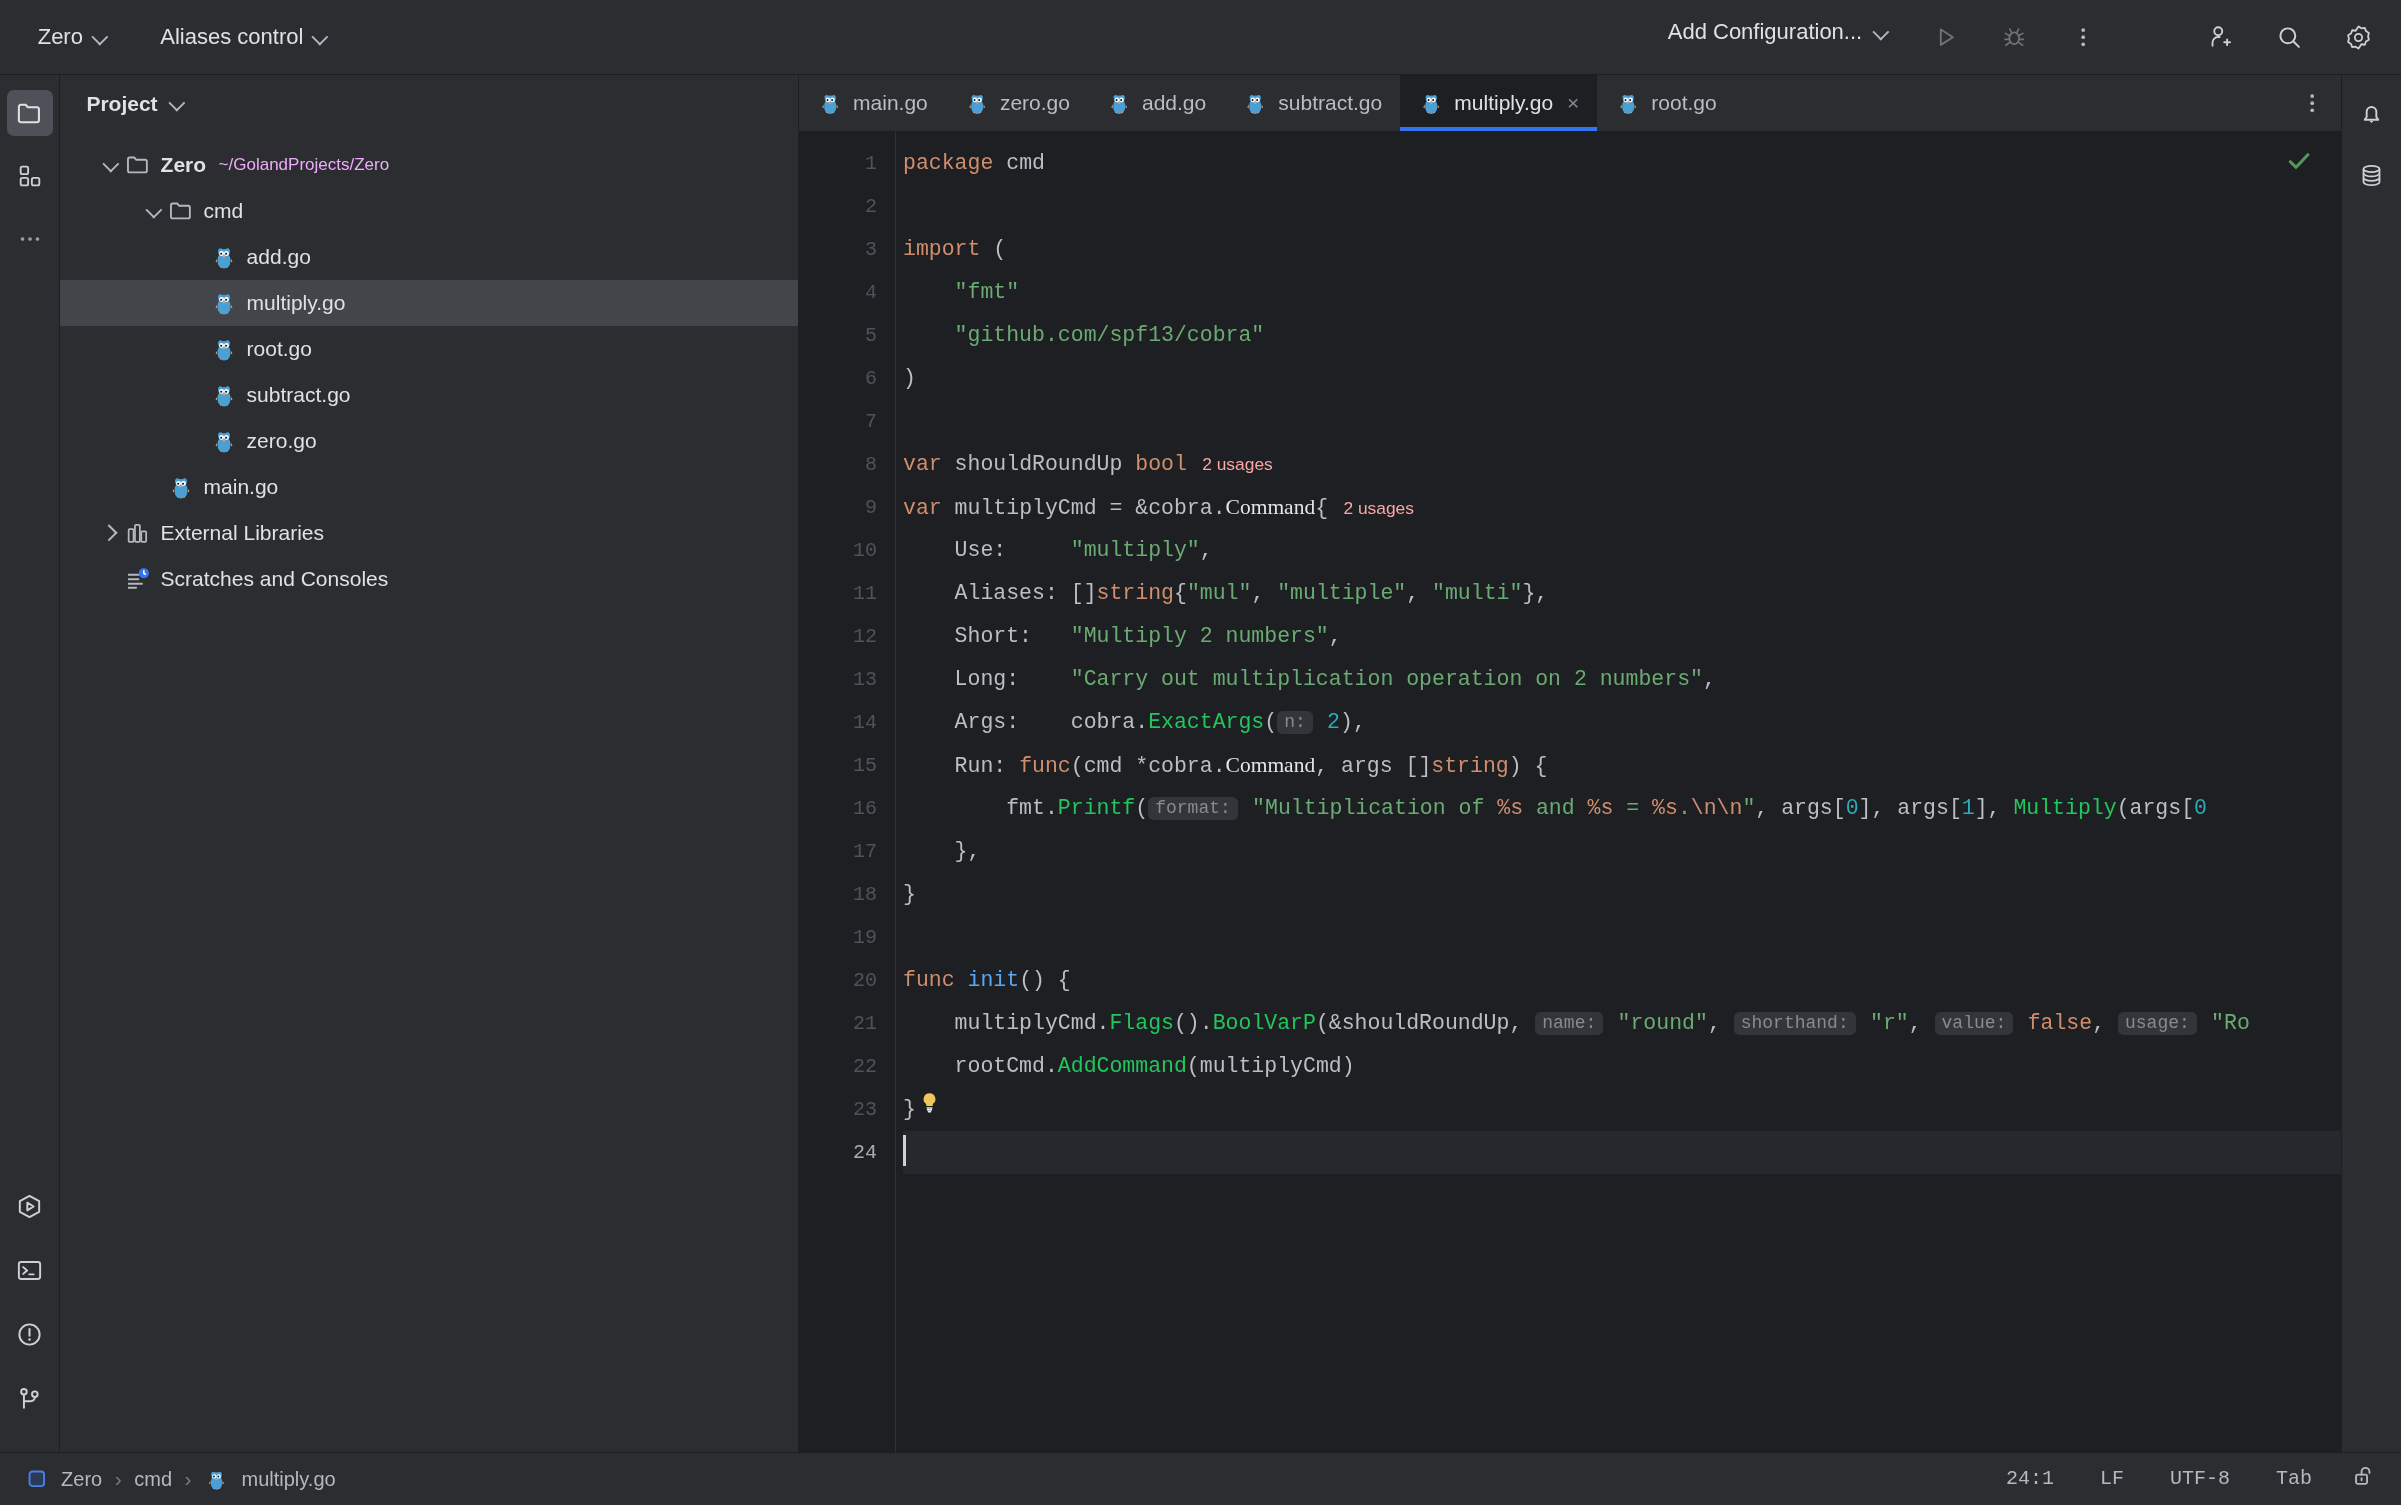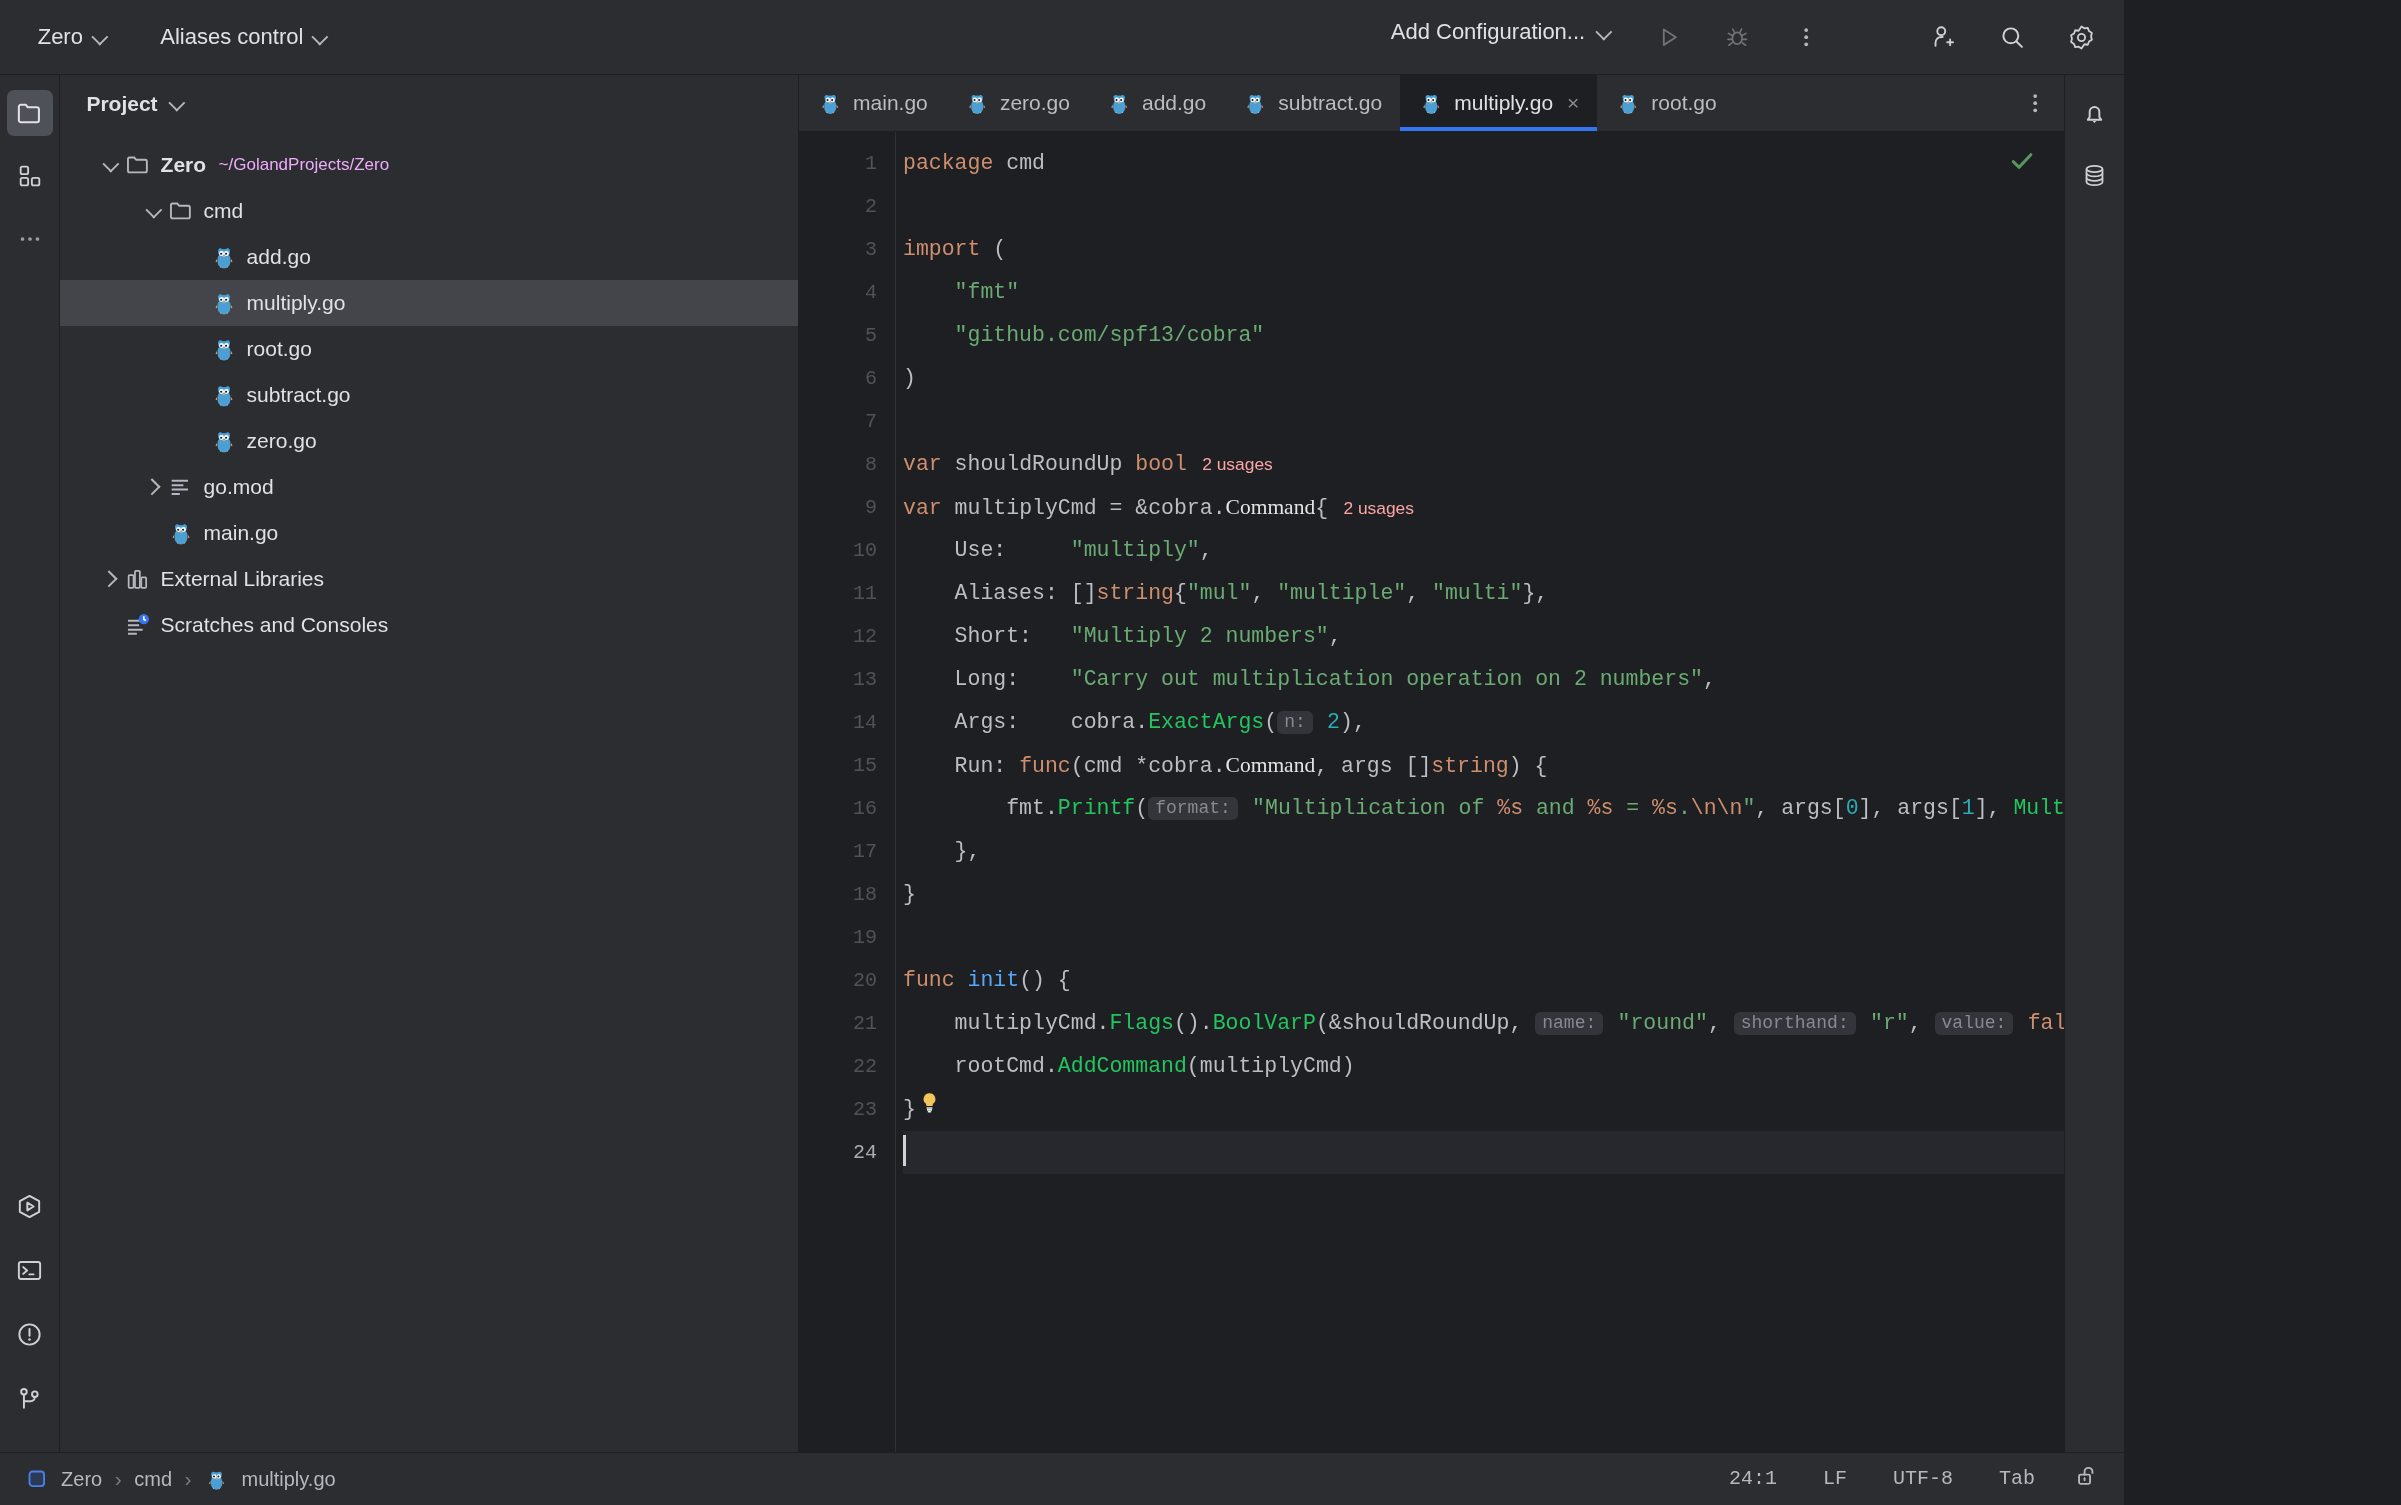--- a/index.html
+++ b/index.html
@@ -3,21 +3,21 @@
 <meta charset="utf-8">
 <style>
   * { box-sizing: border-box; margin: 0; padding: 0; }
   html, body {
     width: 2401px; height: 1505px;
     background: #1e1f22;
     font-family: "Liberation Sans", sans-serif;
     color: #dfe1e5;
     overflow: hidden;
   }
-  .app { position: relative; width: 2124px; height: 1505px; display: flex; flex-direction: column; }
+  .app { position: relative; width: 2401px; height: 1505px; display: flex; flex-direction: column; }
 
   
   .titlebar {
     height: 75px; min-height: 75px;
     background: #2b2d30;
     display: flex; align-items: center;
     padding: 0 18px 0 28px;
     border-bottom: 0.7px solid #1e1f22;
   }
   .tb-left { display: flex; align-items: center; gap: 33px; }
@@ -407,29 +407,20 @@
                 <circle cx="9.6" cy="9.2" r="0.95" fill="#1c1c1c"></circle>
                 <circle cx="13.8" cy="9.2" r="0.95" fill="#1c1c1c"></circle>
                 <path d="M11.4 11.0 h1.2 a0.6 0.6 0 0 1 0 1.2 h-1.2 a0.6 0.6 0 0 1 0 -1.2 Z" fill="#d9a473"></path>
                 <path d="M6.2 13.2 l-1.5 2.6 l1.4 0.7 Z" fill="#d9a473"></path>
                 <path d="M17.8 13.2 l1.5 2.6 l-1.4 0.7 Z" fill="#d9a473"></path>
                 <path d="M9.0 19.4 l-0.5 1.6 l1.2 0 Z" fill="#d9a473"></path>
                 <path d="M15.0 19.4 l0.5 1.6 l-1.2 0 Z" fill="#d9a473"></path>
               </svg>
             </span>
             <span class="label">zero.go</span>
-          </div>
-          <div class="row" style="padding-left: 82px;">
-            <span class="arrow closed"></span>
-            <span class="ico">
-              <svg width="28" height="28" viewBox="0 0 24 24">
-                <path d="M4 6.6 H18 M4 10.4 H14 M4 14.2 H18 M4 18.0 H11" fill="none" stroke="#b4b8bf" stroke-width="1.7"></path>
-              </svg>
-            </span>
-            <span class="label">go.mod</span>
           </div>
           <div class="row" style="padding-left: 82px;">
             <span class="arrow"></span>
             <span class="ico">
               <svg width="28" height="28" viewBox="0 0 24 24">
                 <path d="M6.6 13.6 a5.4 5.4 0 0 1 10.8 0 v2.8 a5.4 5.4 0 0 1 -10.8 0 Z" fill="#4a9fd4"></path>
                 <path d="M7.2 8.2 a2.3 2.3 0 0 1 2.0 -3.6 a2.3 2.3 0 0 1 1.7 3.1 Z" fill="#4a9fd4"></path>
                 <path d="M16.8 8.2 a2.3 2.3 0 0 0 -2.0 -3.6 a2.3 2.3 0 0 0 -1.7 3.1 Z" fill="#4a9fd4"></path>
                 <path d="M7.0 8.6 a5.3 5.3 0 0 1 10.0 0 a5.3 5.3 0 0 1 -10.0 0 Z" fill="#4a9fd4"></path>
                 <circle cx="9.9" cy="9" r="2.1" fill="#ffffff"></circle>

